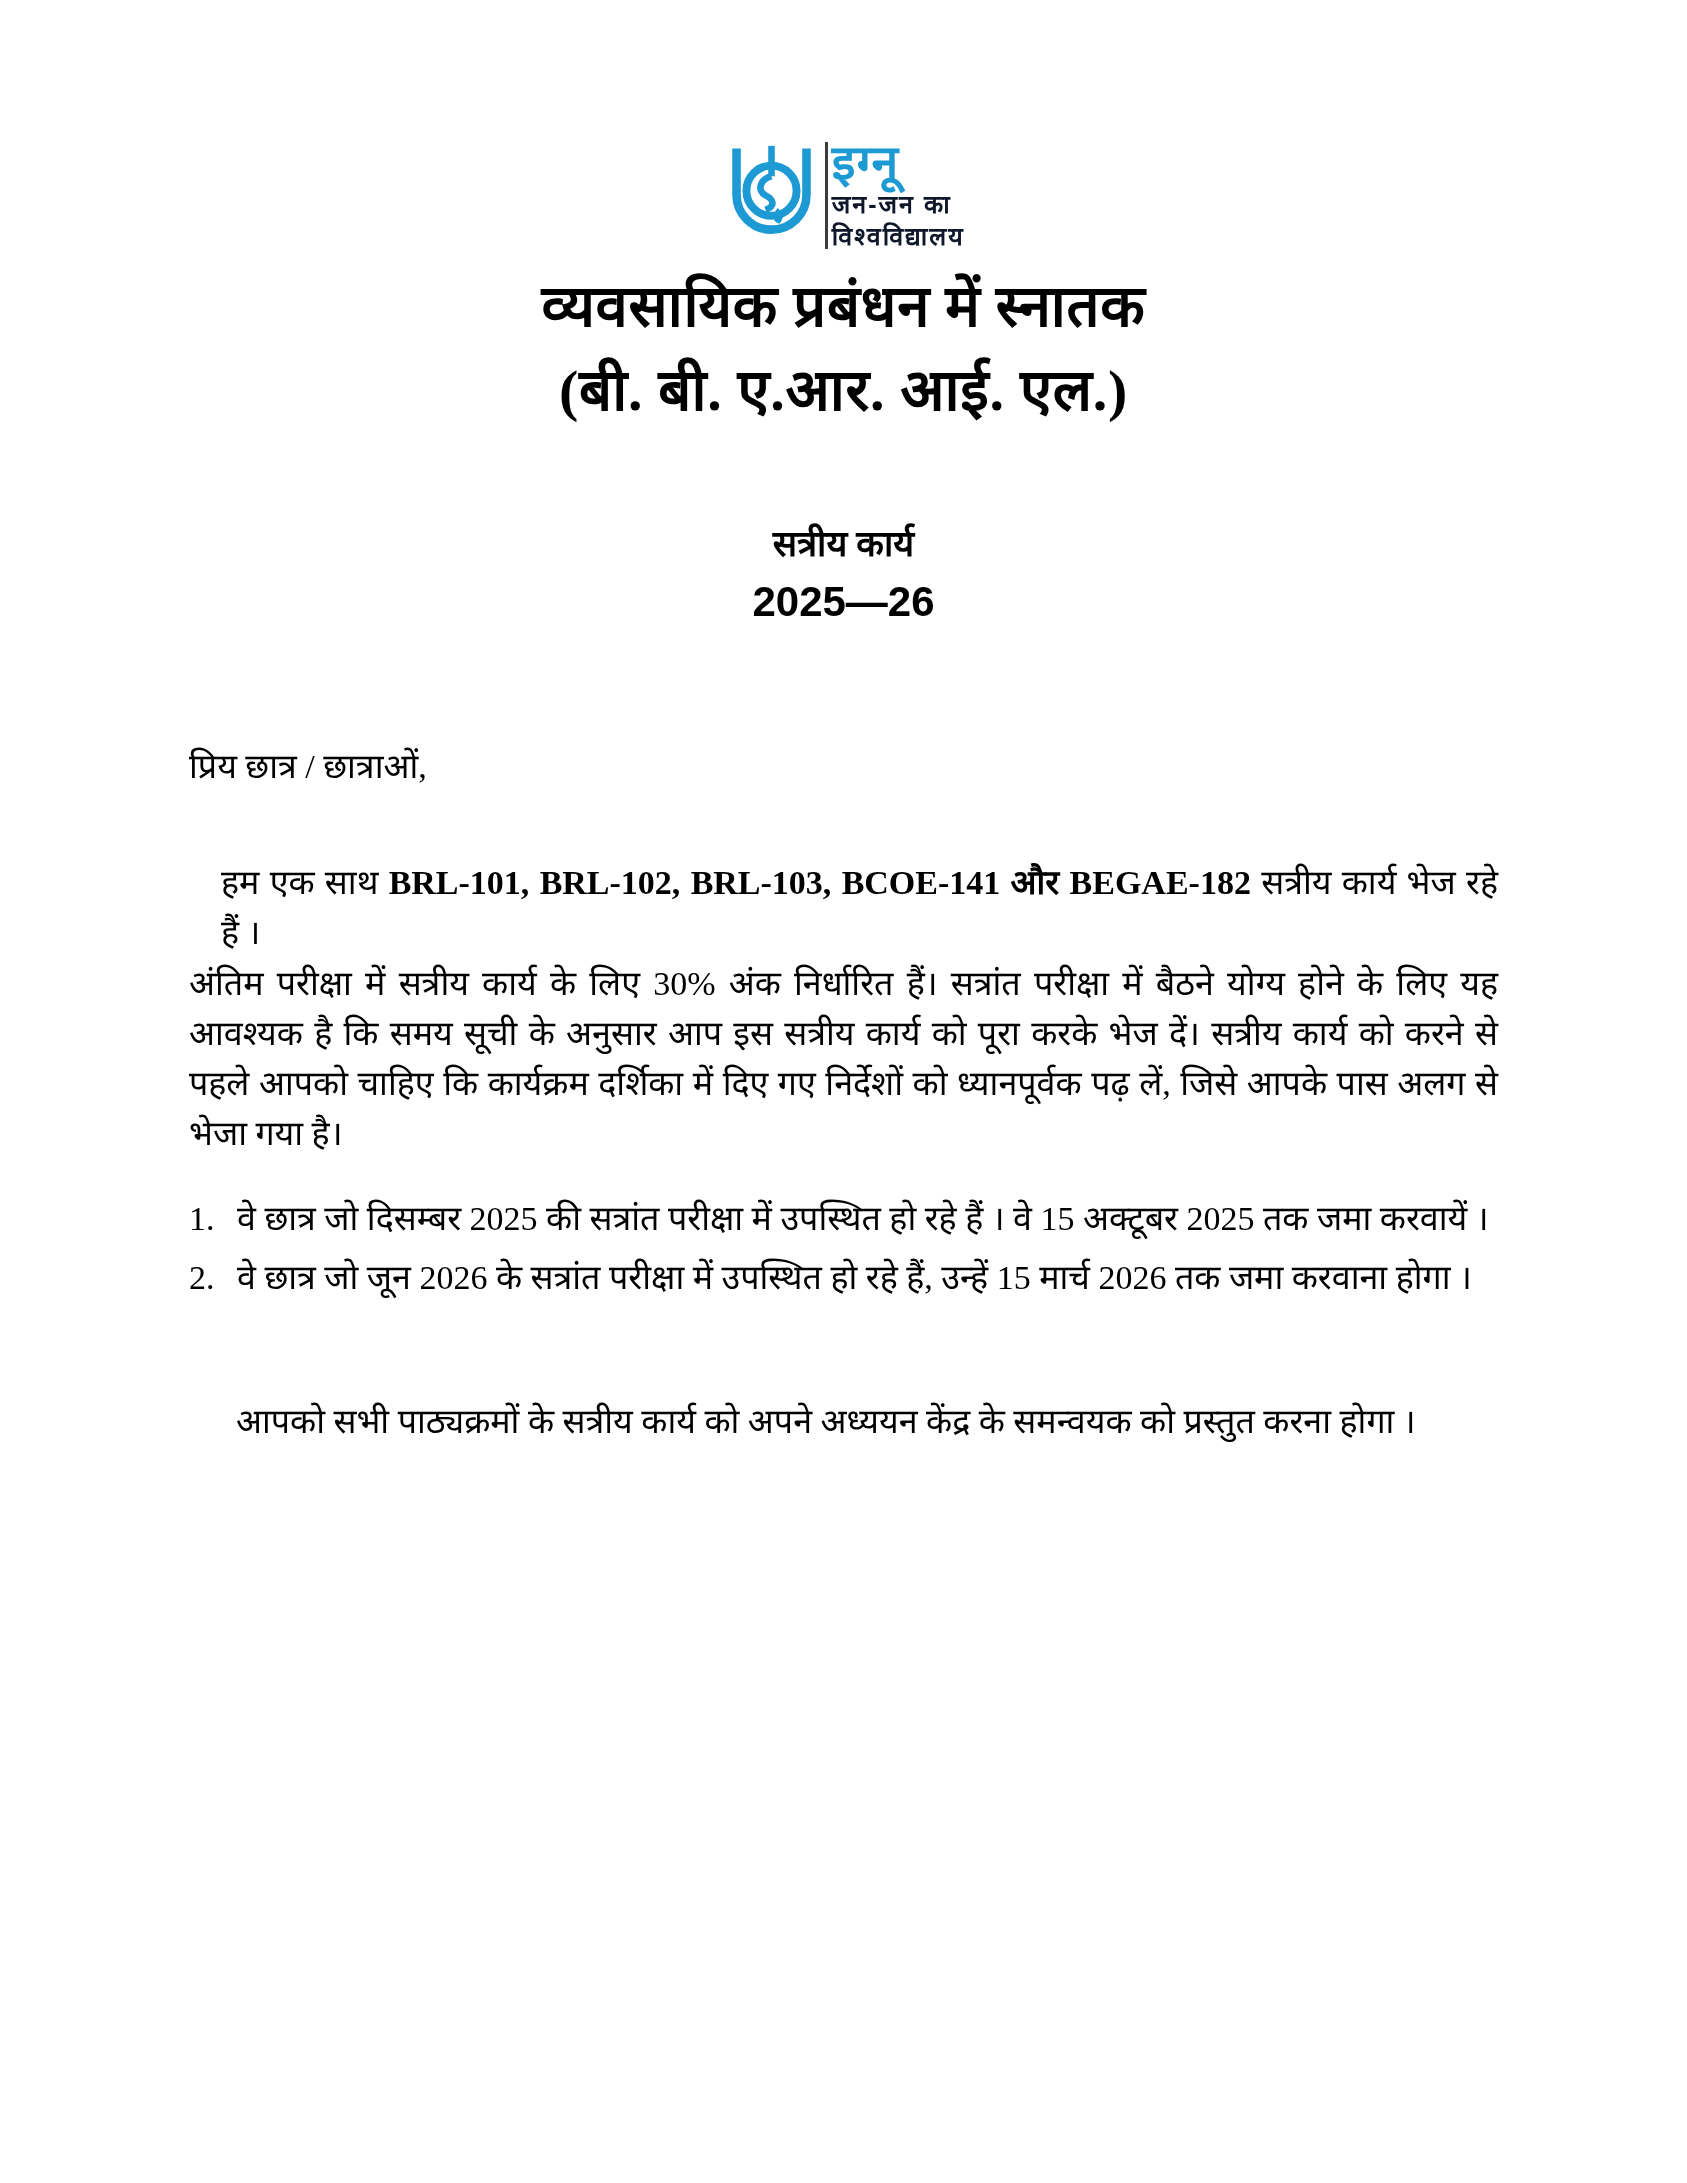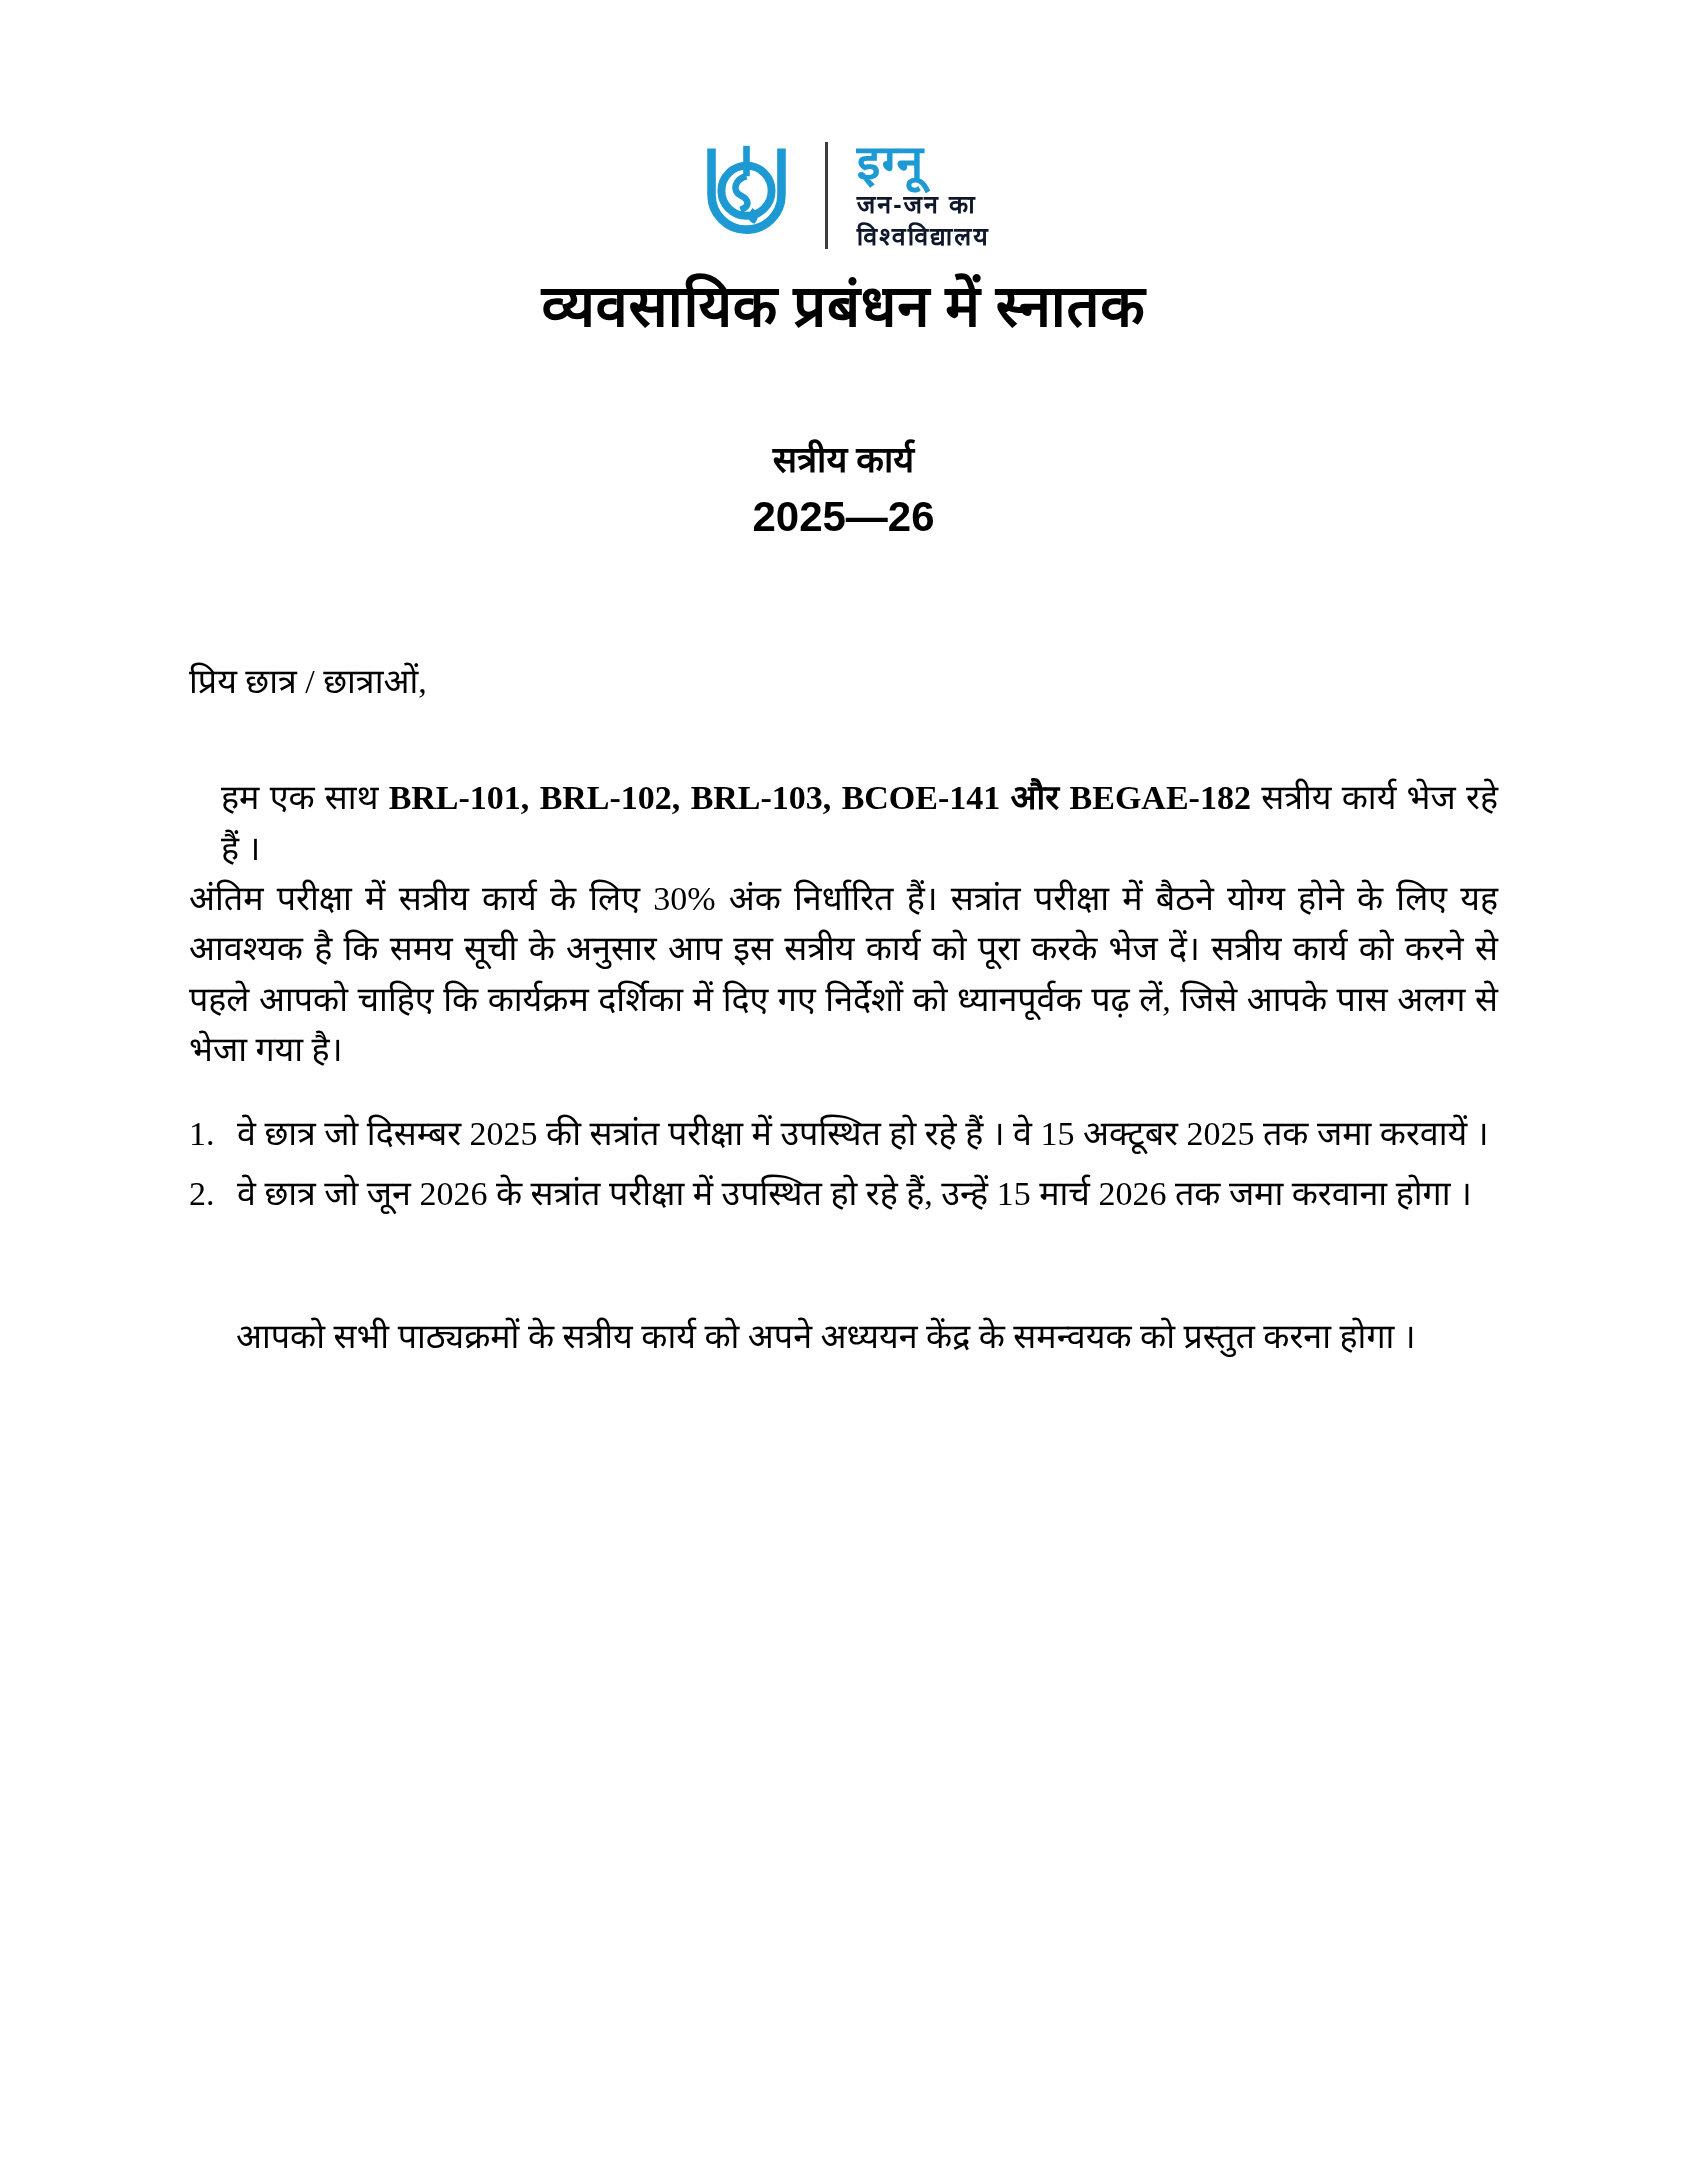--- a/index.html
+++ b/index.html
@@ -14,21 +14,21 @@
     color: #000000;
     overflow: hidden;
   }
 
   
   .doc-header { padding-top: 136px; text-align: center; }
 
   .logo {
     display: inline-flex;
     align-items: center;
-    gap: 29px;
+    gap: 4px;
     height: 119px;
     vertical-align: top;
   }
   .logo svg { display: block; }
   .logo-divider {
     width: 2.6px;
     height: 107px;
     background: #3c3c3c;
   }
   .logo-text {
@@ -130,20 +130,21 @@
       </svg>
       <div class="logo-divider"></div>
       <div class="logo-text">
         <div class="logo-acronym">इग्नू</div>
         <div class="logo-tagline">जन-जन का</div>
         <div class="logo-tagline">विश्वविद्यालय</div>
       </div>
     </div>
 
     <h1 class="title">व्यवसायिक प्रबंधन में स्नातक</h1>
+    <h1 class="title second">(बी. बी. ए.आर. आई. एल.)</h1>
 
     <div class="subtitle">सत्रीय कार्य</div>
     <div class="session">2025—26</div>
   </header>
 
   <main class="letter">
 
     <p class="salutation">प्रिय छात्र / छात्राओं,</p>
 
 

